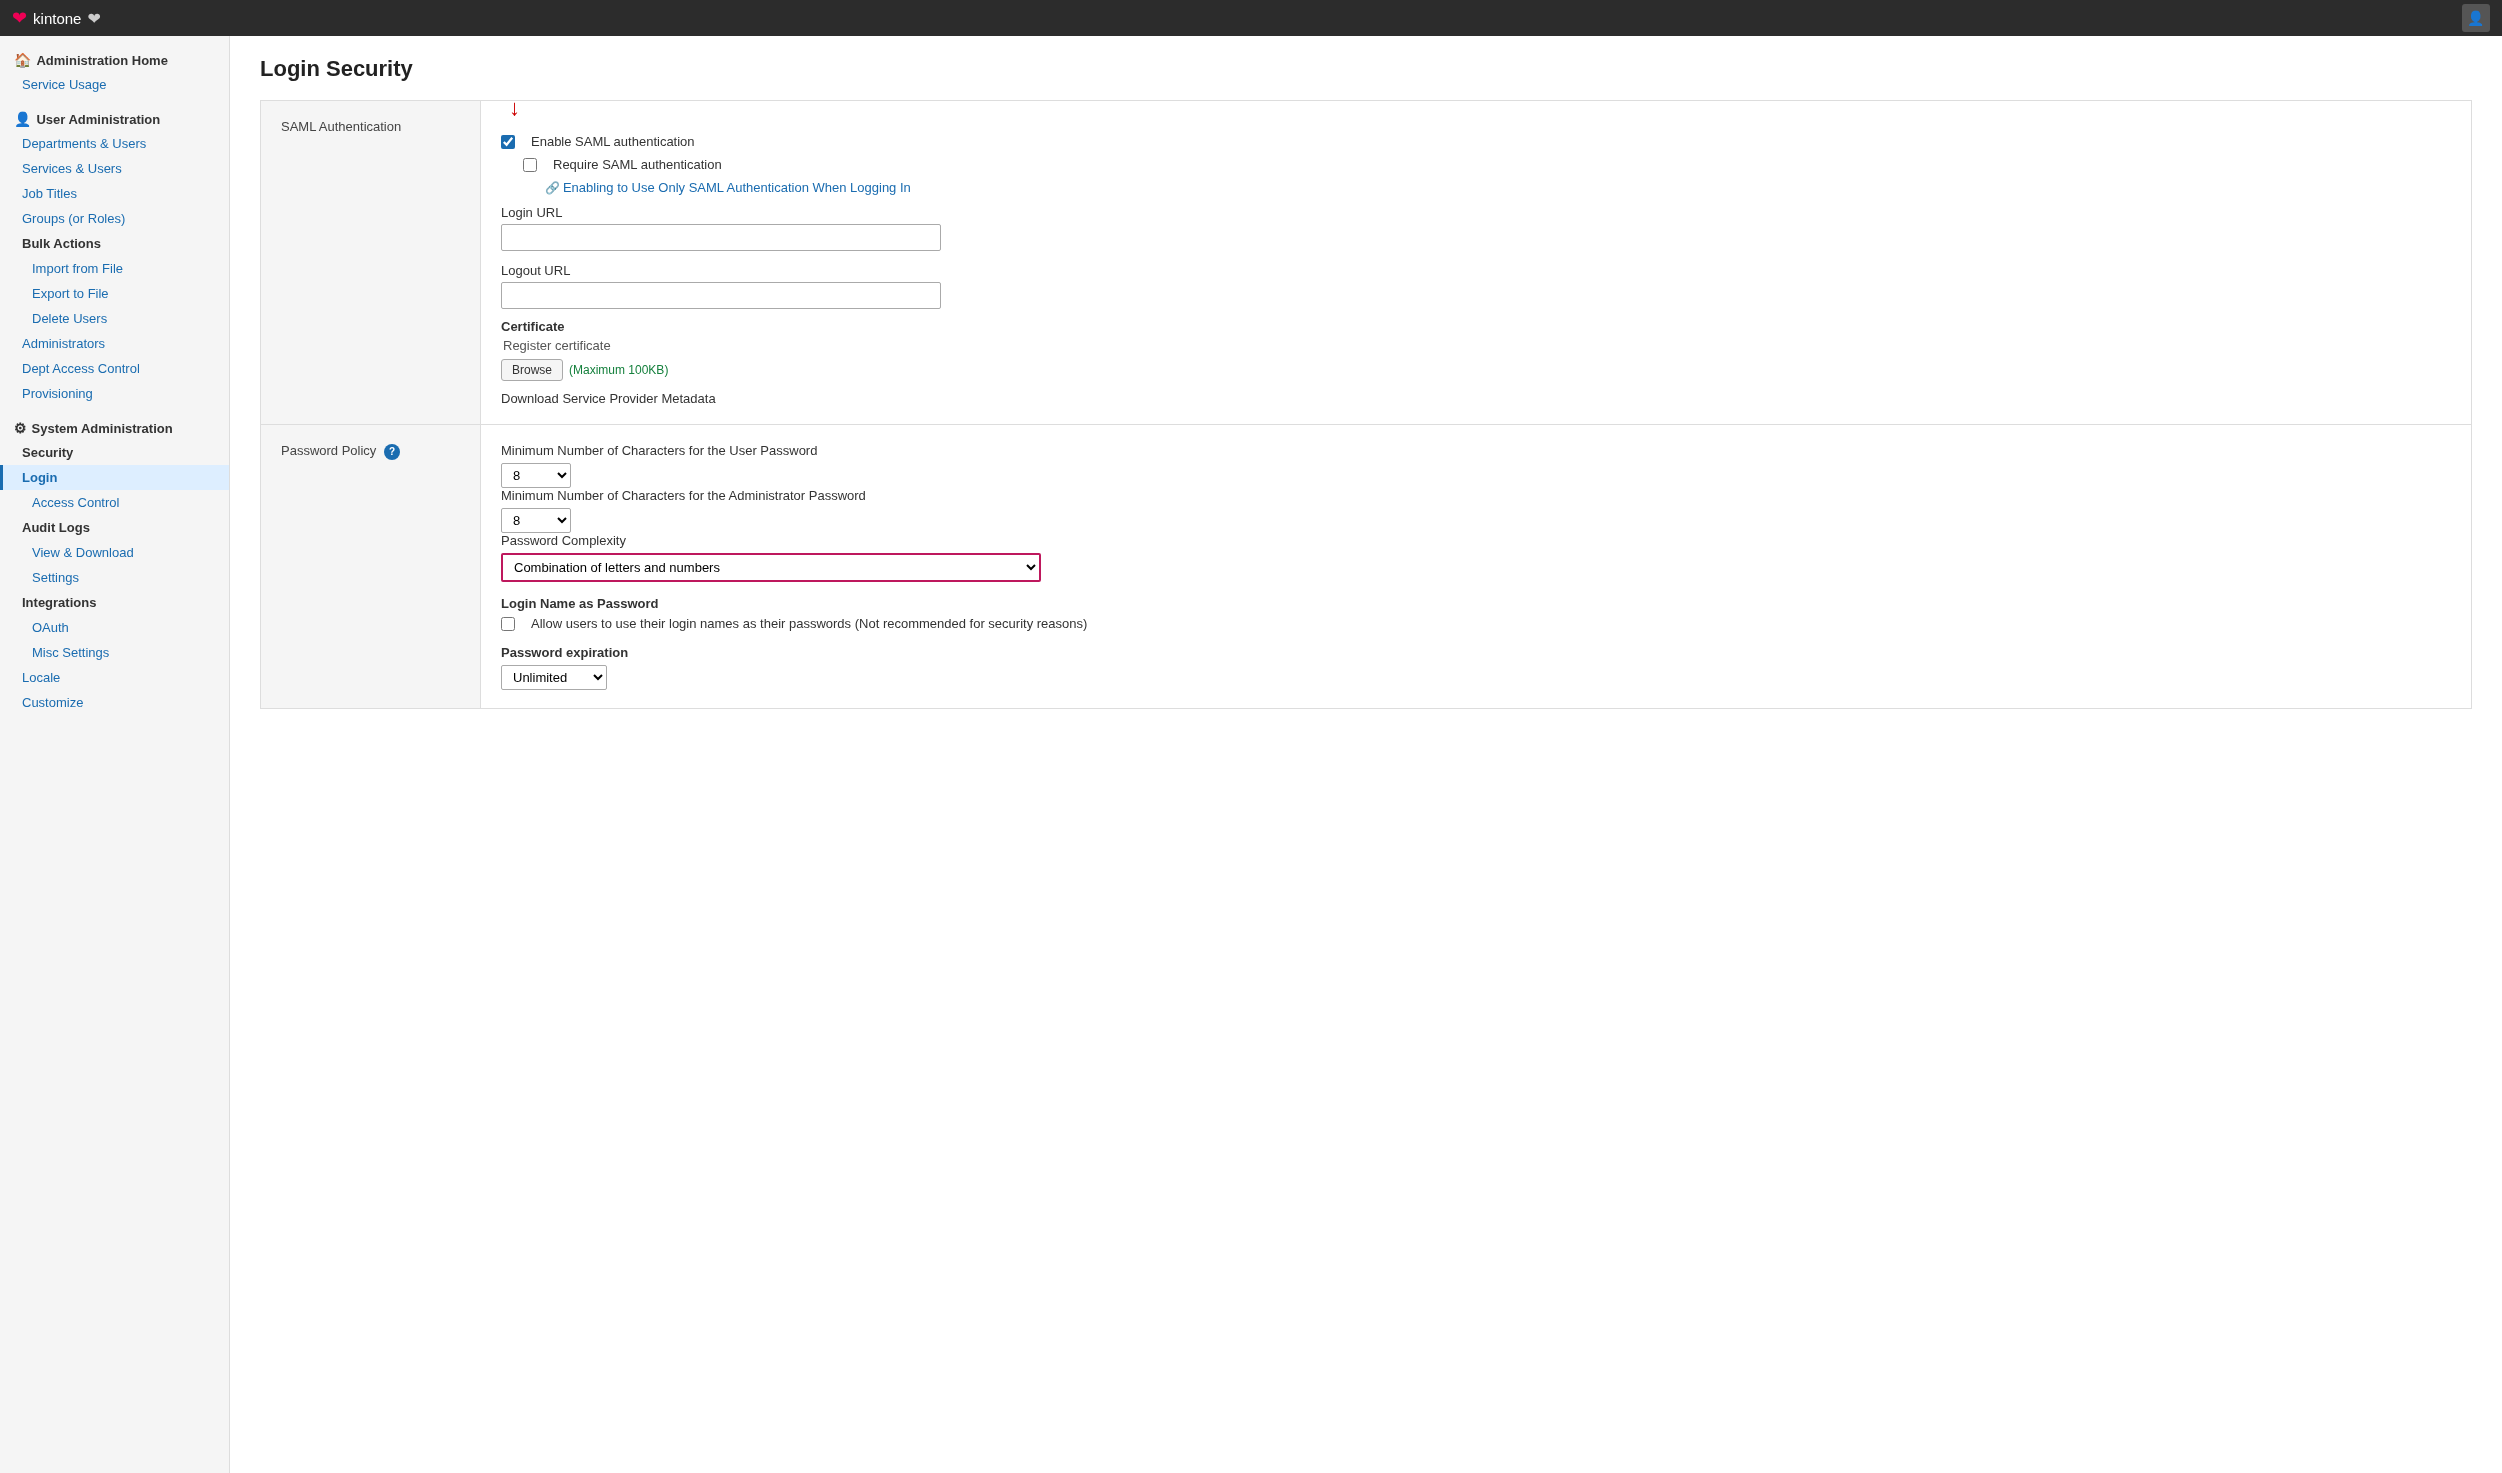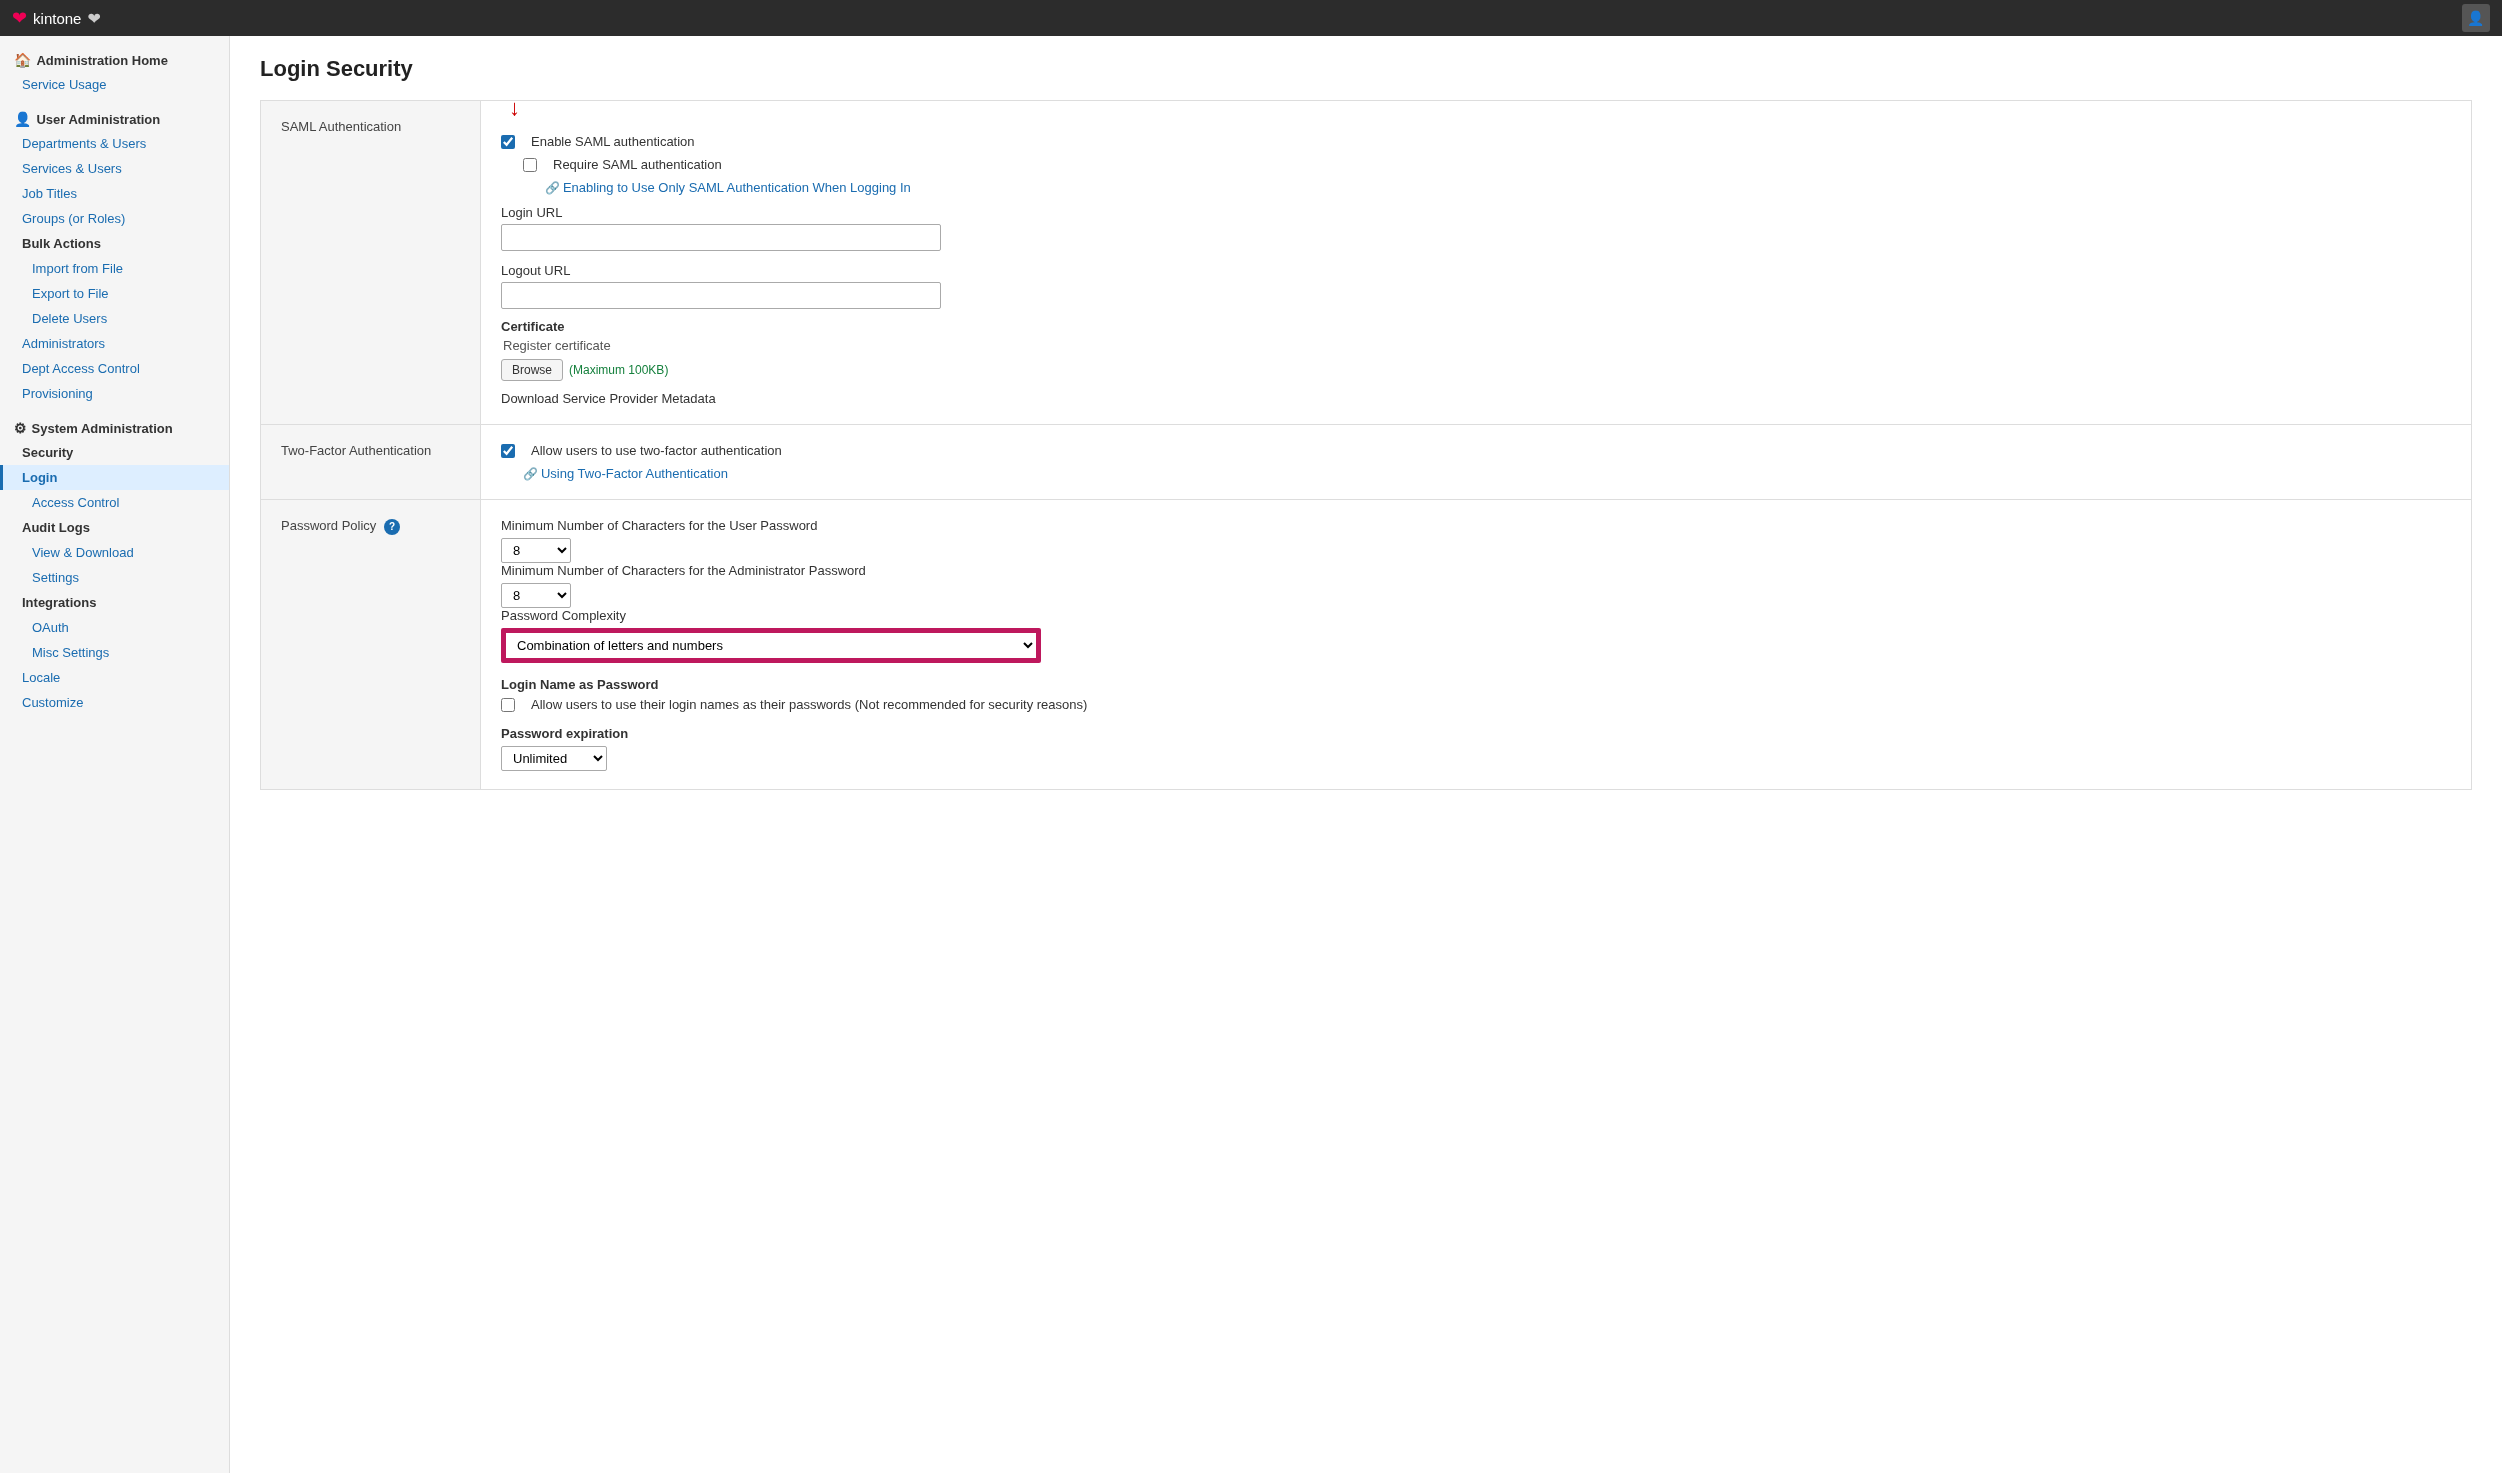--- a/index.html
+++ b/index.html
@@ -150,21 +150,21 @@
     .select-sm {
       border: 1px solid #aaa;
       border-radius: 2px;
       padding: 3px 22px 3px 7px;
       font-size: 13px;
       background: #fff;
       appearance: auto;
       min-width: 70px;
     }
     .select-lg {
-      border: 5px solid #be185d;
+      border: 2px solid #be185d;
       border-radius: 2px;
       padding: 4px 22px 4px 7px;
       font-size: 13px;
       background: #fff;
       appearance: auto;
       width: 540px;
     }
     .field-label { font-size: 13px; color: #333; margin-bottom: 5px; margin-top: 0; }
     .field-label:first-child { margin-top: 0; }
 
@@ -334,36 +334,20 @@
               <div class="cert-sub">Register certificate</div>
               <div style="display:flex; align-items:center;">
                 <button class="browse-btn">Browse</button>
                 <span class="browse-label">(Maximum 100KB)</span>
               </div>
               <div class="download-link" style="margin-top:10px;">Download Service Provider Metadata</div>
             </div>
           </td>
         </tr>
 
-        <tr>
-          <td class="label-cell">
-            <span>Two-Factor Authentication</span>
-          </td>
-          <td class="value-cell">
-            <div class="checkbox-row">
-              <input type="checkbox" class="cb-blue" id="allow-two-factor" checked="" style="">
-              <label for="allow-two-factor">Allow users to use two-factor authentication</label>
-            </div>
-            <div style="margin-left:22px;">
-              <a href="#" class="help-link">
-                <span class="link-icon">🔗</span><span>Using Two-Factor Authentication</span>
-              </a>
-            </div>
-          </td>
-        </tr>
 
         <tr>
           <td class="label-cell">
             <span>Password Policy</span>
             <span class="help-circle">?</span>
           </td>
           <td class="value-cell">
 
             <div class="field-label">Minimum Number of Characters for the User Password</div>
             <select class="select-sm">

